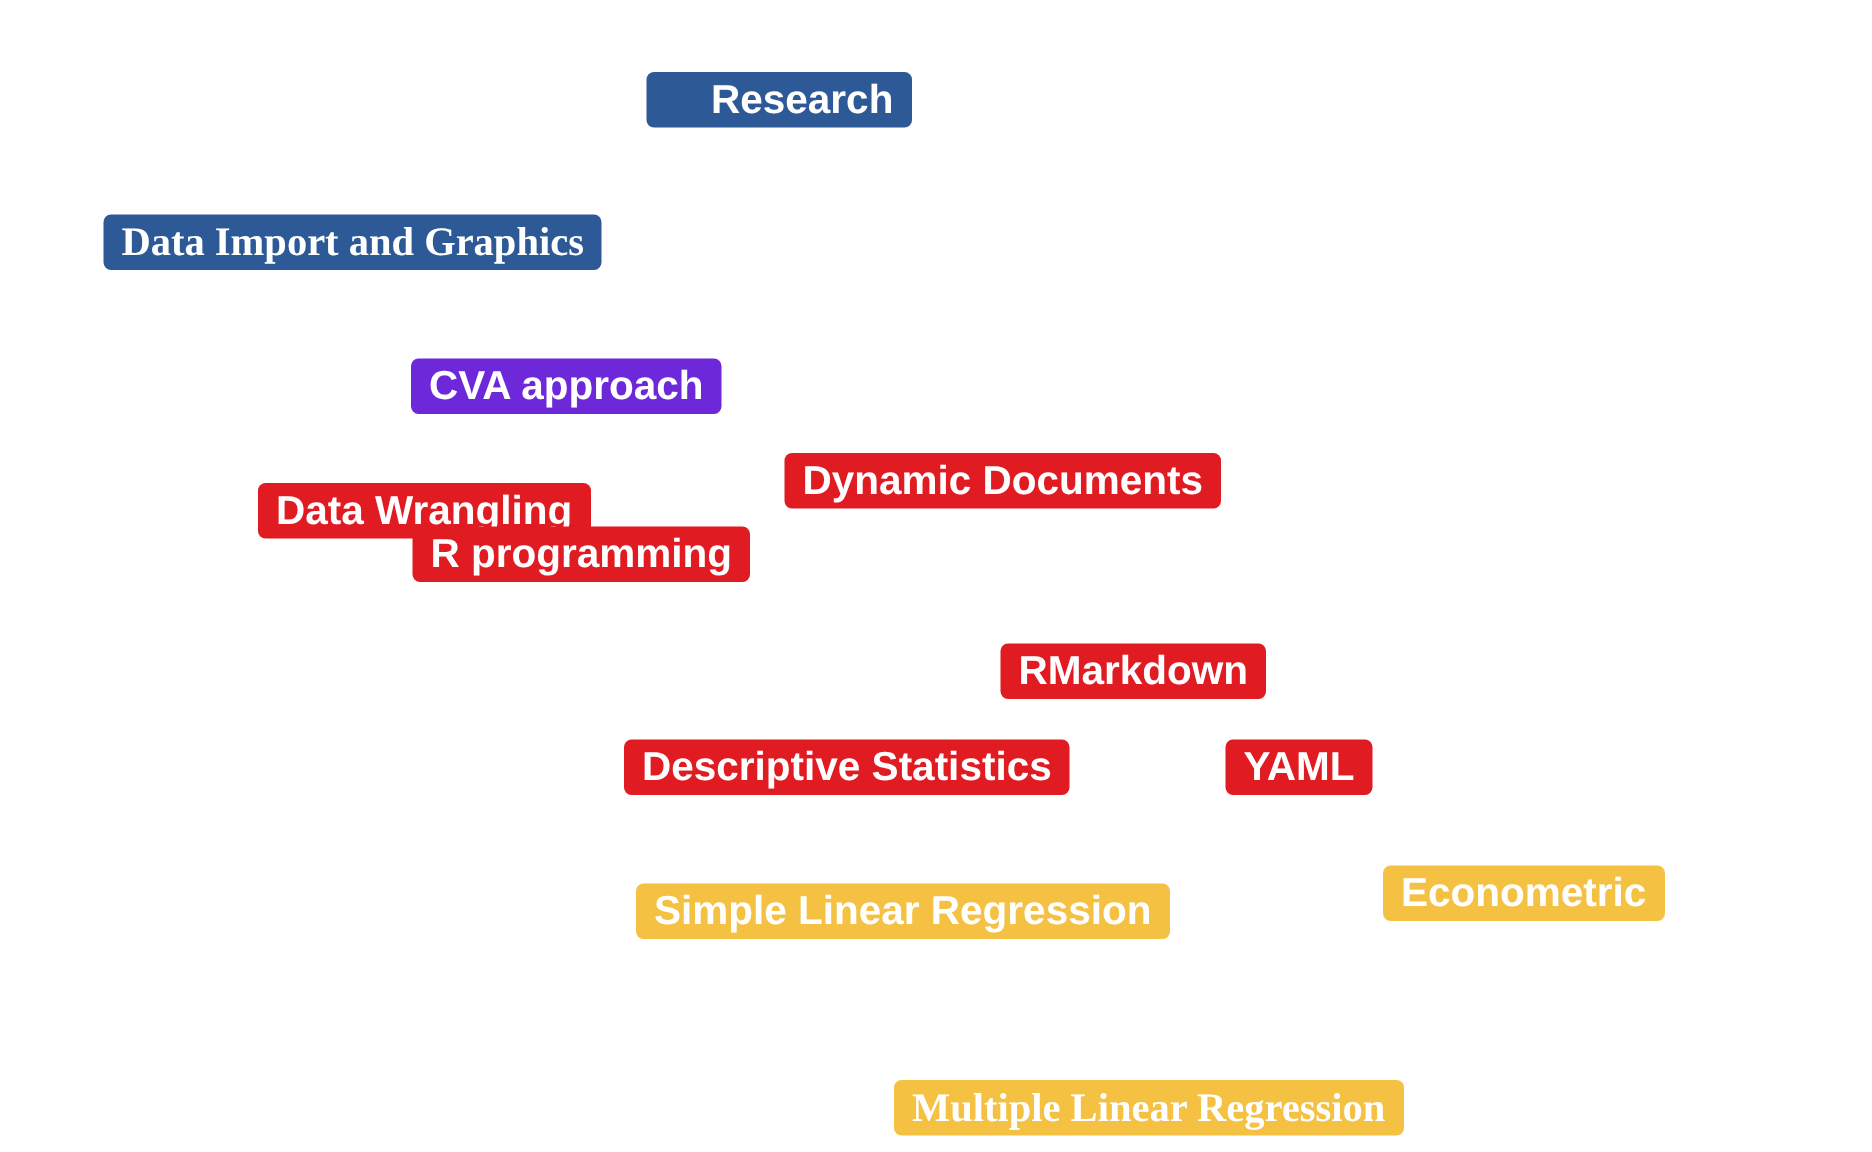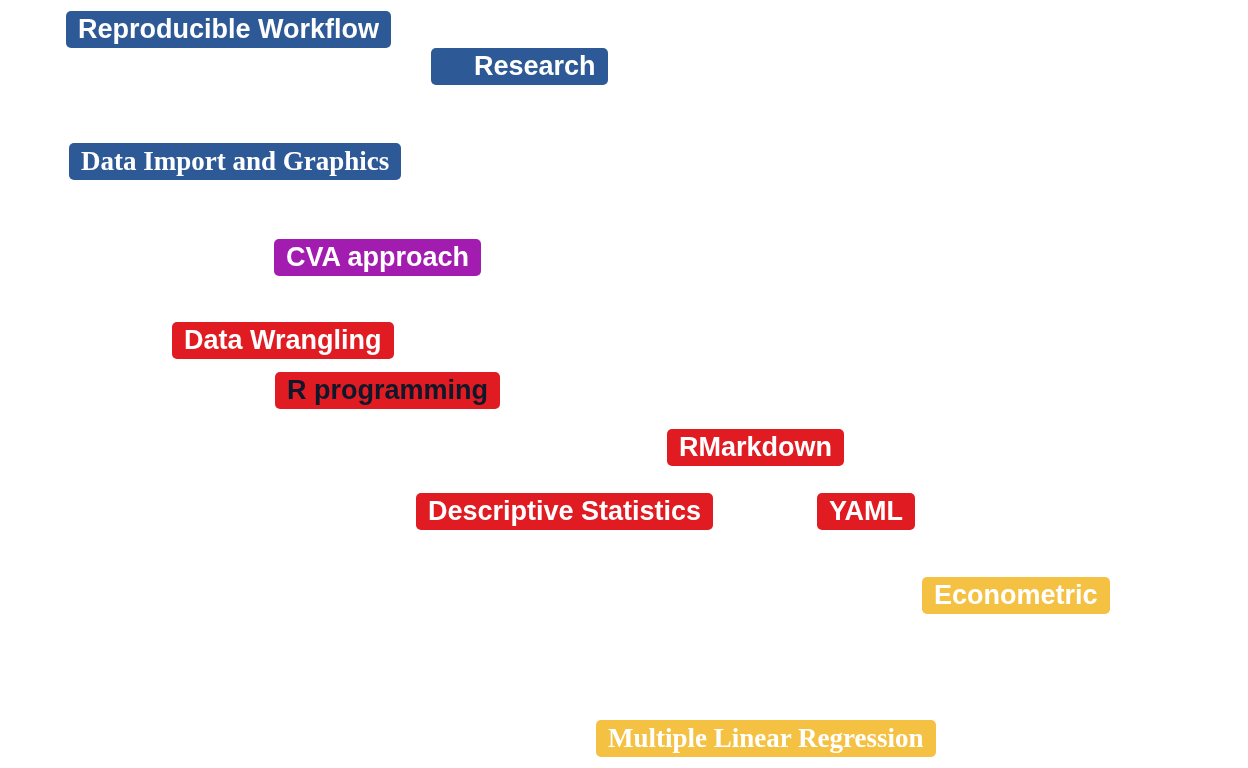--- a/index.html
+++ b/index.html
@@ -25,24 +25,25 @@
     font-weight: bold;
     white-space: nowrap;
     color: #ffffff;
     letter-spacing: 0px;
   }
 </style>
 </head>
 <body>
 
 <div class="plot-canvas" style="width: 1248px; height: 768px; background: rgb(255, 255, 255);">
-    <div class="tag" style="left: 66px; top: 11px; background: rgb(45, 90, 151); color: rgb(255, 255, 255);">Reproducible Workflow</div>
     <div class="tag" style="left: 431px; top: 48px; background: rgb(45, 90, 151); color: rgb(255, 255, 255); padding-left: 43px;">Research</div>
     <div class="tag" style="left: 69px; top: 143px; background: rgb(45, 90, 151); color: rgb(255, 255, 255); font-family: Liberation Serif, serif;">Data Import and Graphics</div>
-    <div class="tag" style="left: 274px; top: 239px; background: #a21caf; color: rgb(255, 255, 255);">CVA approach</div>
+    <div class="tag" style="left: 274px; top: 239px; background: #6d28d9; color: rgb(255, 255, 255);">CVA approach</div>
     <div class="tag" style="left: 172px; top: 302px; background: rgb(224, 27, 34); color: rgb(255, 255, 255); margin-top: 20px;">Data Wrangling</div>
-    <div class="tag" style="left: 275px; top: 372px; background: rgb(224, 27, 34); color: #0f172a;">R programming</div>
+    <div class="tag" style="left: 523px; top: 302px; background: rgb(224, 27, 34); color: rgb(255, 255, 255);">Dynamic Documents</div>
+    <div class="tag" style="left: 275px; top: 351px; background: rgb(224, 27, 34); color: #ffffff;">R programming</div>
     <div class="tag" style="left: 416px; top: 493px; background: rgb(224, 27, 34); color: rgb(255, 255, 255);">Descriptive Statistics</div>
     <div class="tag" style="left: 667px; top: 429px; background: rgb(224, 27, 34); color: rgb(255, 255, 255);">RMarkdown</div>
     <div class="tag" style="left: 817px; top: 493px; background: rgb(224, 27, 34); color: rgb(255, 255, 255);">YAML</div>
+    <div class="tag" style="left: 424px; top: 589px; background: rgb(244, 193, 66); color: rgb(255, 255, 255);">Simple Linear Regression</div>
     <div class="tag" style="left: 922px; top: 577px; background: rgb(244, 193, 66); color: rgb(255, 255, 255);">Econometric</div>
     <div class="tag" style="left: 596px; top: 720px; background: rgb(244, 193, 66); color: rgb(255, 255, 255); font-family: Liberation Serif, serif;">Multiple Linear Regression</div>
   </div>
 
 </body></html>

